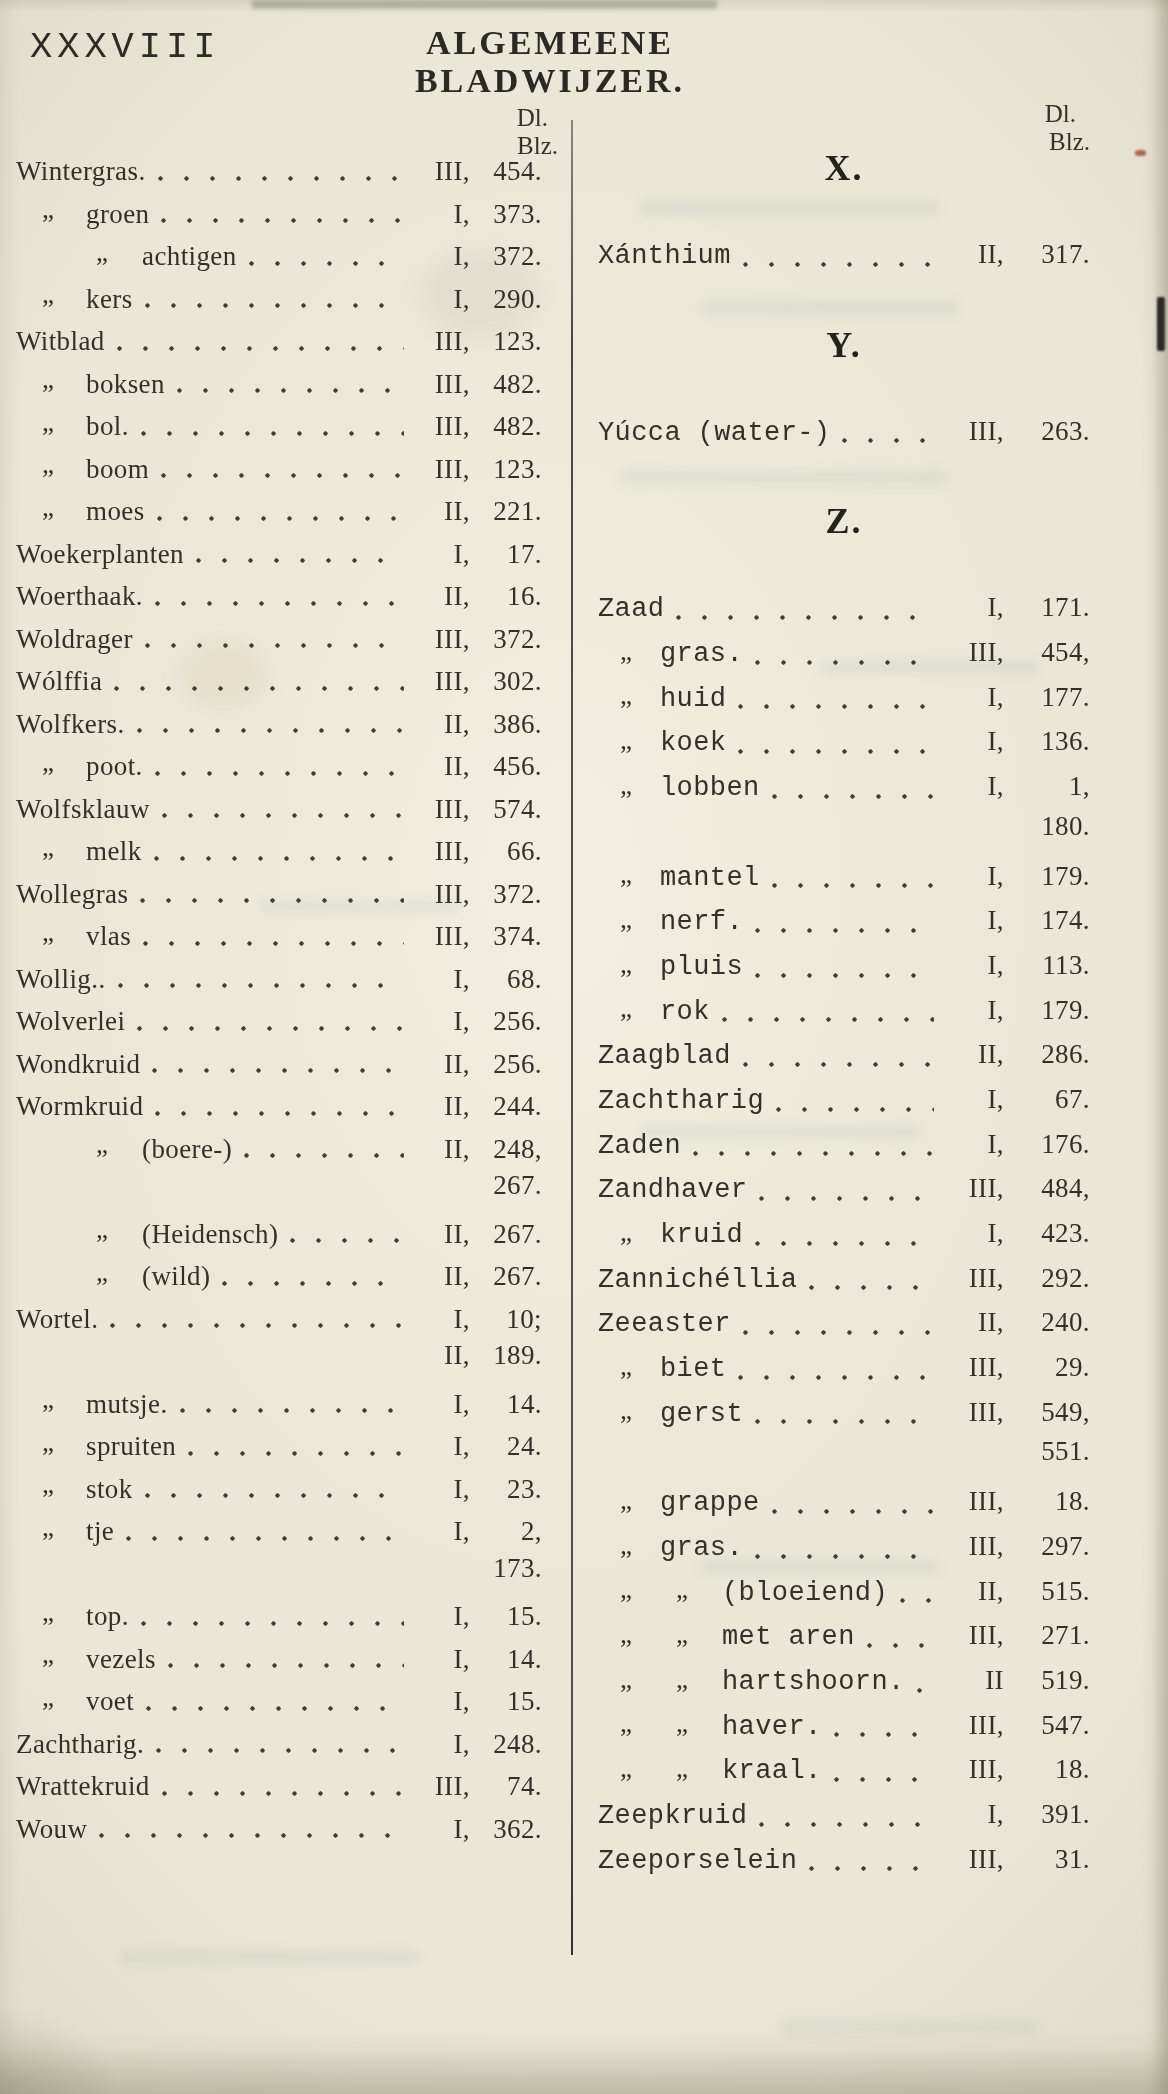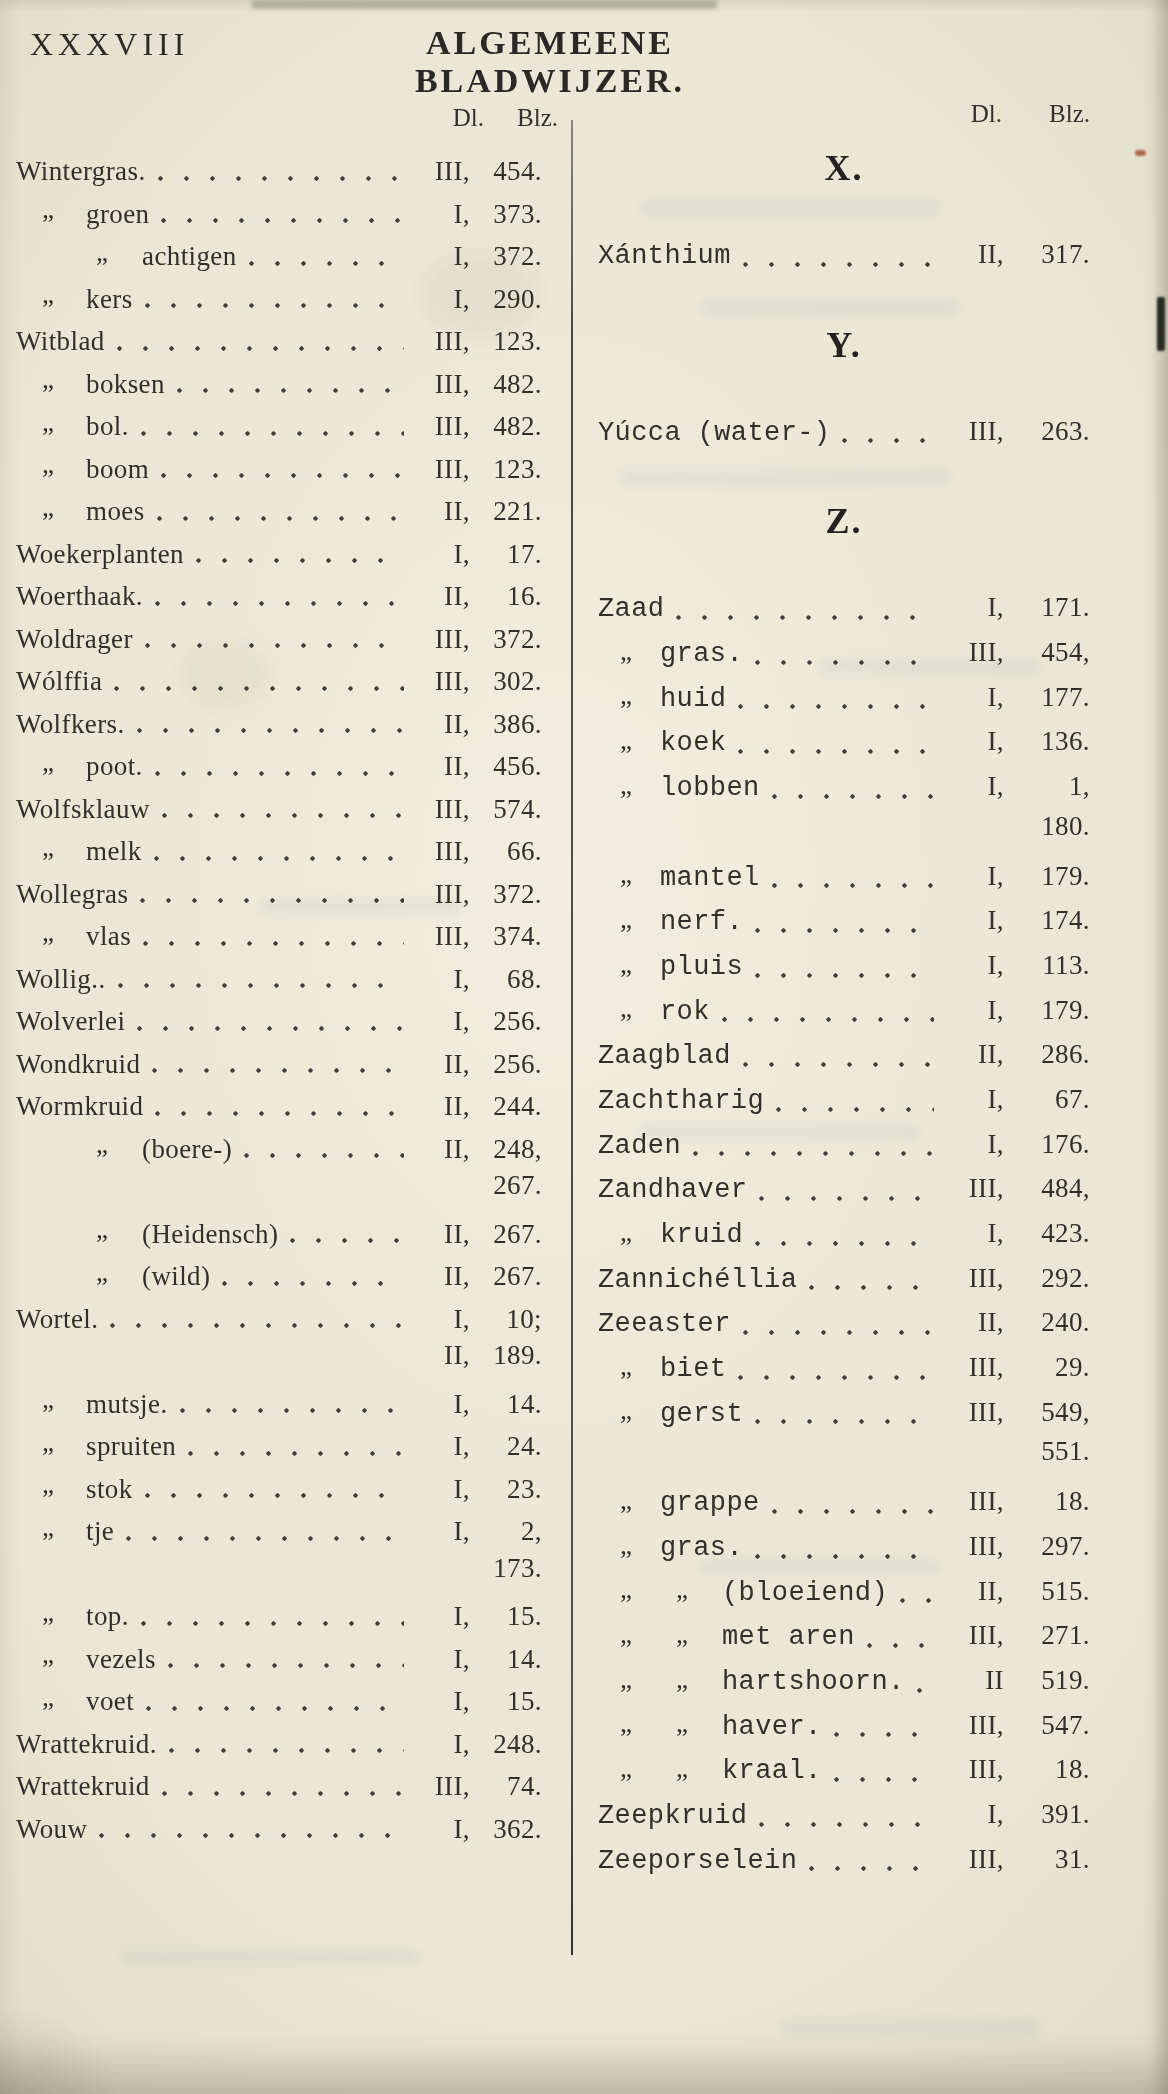--- a/index.html
+++ b/index.html
@@ -13,26 +13,26 @@
       radial-gradient(ellipse 60% 50% at 48% 42%, rgba(255,253,242,0.35) 0%, rgba(255,253,242,0) 70%),
       radial-gradient(ellipse 90% 75% at 50% 48%, rgba(0,0,0,0) 62%, rgba(148,140,108,0.16) 100%),
       linear-gradient(180deg, rgba(128,128,110,0.18) 0px, rgba(128,128,110,0) 12px),
       linear-gradient(0deg,   rgba(126,122,98,0.20) 0px, rgba(126,122,98,0) 64px),
       linear-gradient(270deg, rgba(122,118,94,0.16) 0px, rgba(122,118,94,0) 26px),
       linear-gradient(90deg,  rgba(122,118,94,0.10) 0px, rgba(122,118,94,0) 20px);}
   .mottle{position:absolute;border-radius:50%;pointer-events:none;filter:blur(9px);}
   .bleed{position:absolute;pointer-events:none;filter:blur(5px);background:rgba(104,146,150,0.10);border-radius:8px;}
 
   
-  .page-roman{position:absolute;left:30px;top:26px;font-size:32px;letter-spacing:5px;color:#2d2b26;}
+  .page-roman{position:absolute;left:30px;top:26px;font-size:37px;letter-spacing:5px;color:#2d2b26;font-family:Liberation Mono, monospace;}
   .page-title{position:absolute;left:300px;top:24px;width:500px;text-align:center;
               font-size:34px;font-weight:700;letter-spacing:3px;color:#2b2925;}
 
   
-  .colhead{position:absolute;display:flex;font-size:25px;color:#34312b;}
+  .colhead{position:absolute;display:flex;font-size:25px;color:#34312b;flex-direction:column;}
   .colhead .fill{flex:1;}
   .colhead-left{left:32px;top:104px;width:526px;}
   .colhead-right{left:598px;top:100px;width:492px;}
   .colhead .hv{min-width:56px;text-align:right;padding-right:10px;}
   .colhead-left .hp{min-width:64px;text-align:right;}
   .colhead-right .hv{min-width:60px;padding-right:14px;}
   .colhead-right .hp{min-width:74px;text-align:right;}
 
   
   .divider{position:absolute;left:571px;top:120px;width:2px;height:1835px;
@@ -344,21 +344,21 @@
         <span class="page-ref">14.</span>
       </div>
       <div class="row ind1">
         <span class="mark">„</span>
         <span class="lbl">voet</span>
         <span class="dots"></span>
         <span class="vol">I,</span>
         <span class="page-ref">15.</span>
       </div>
       <div class="row ind0">
-        <span class="lbl">Wrattekruid.</span>
+        <span class="lbl">Zachtharig.</span>
         <span class="dots"></span>
         <span class="vol">I,</span>
         <span class="page-ref">248.</span>
       </div>
       <div class="row ind0">
         <span class="lbl">Wrattekruid</span>
         <span class="dots"></span>
         <span class="vol">III,</span>
         <span class="page-ref">74.</span>
       </div>

